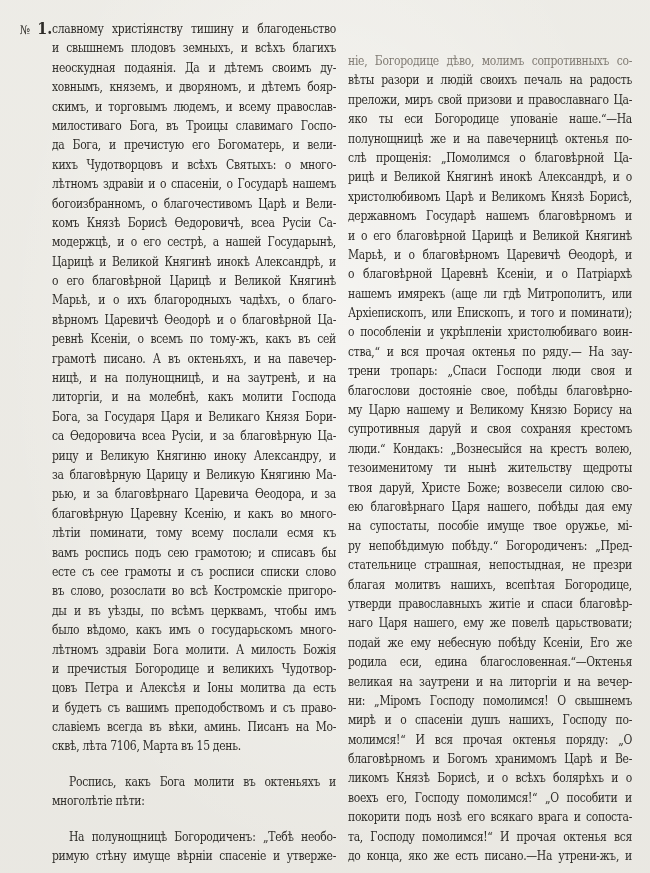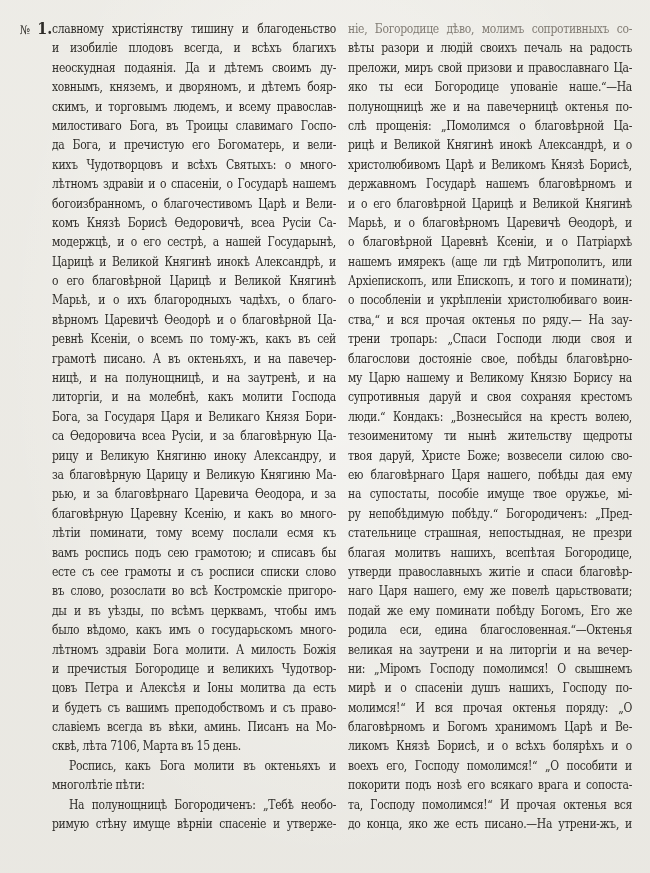--- a/index.html
+++ b/index.html
@@ -45,35 +45,35 @@
   .line {
     height: 19.4px;
     line-height: 19.4px;
     font-size: 12px;
     letter-spacing: -0.3px;
     text-align: justify;
     text-align-last: justify;
     overflow: hidden;
     white-space: normal;
   }
-  .line.indent { text-indent: 17px; }
+  .line.indent { text-indent: 17px; margin-top: 16px; }
   .line.flush  { text-align-last: left; }
   .line.faded  { color: #807b73; }
 </style>
 </head>
 <body>
 
 <div class="page">
   <div class="doc-label">
     <span class="no-sign">№</span><span class="doc-num">1.</span>
   </div>
   <div class="columns">
     <div class="column" id="col-left">
         <div class="line">славному христіянству тишину и благоденьство</div>
-        <div class="line">и изобиліе плодовъ всегда, и всѣхъ благихъ</div>
+        <div class="line">и свышнемъ плодовъ земныхъ, и всѣхъ благихъ</div>
         <div class="line">неоскудная подаянія. Да и дѣтемъ своимъ ду-</div>
         <div class="line">ховнымъ, княземъ, и дворяномъ, и дѣтемъ бояр-</div>
         <div class="line">скимъ, и торговымъ людемъ, и всему православ-</div>
         <div class="line">милостиваго Бога, въ Троицы славимаго Госпо-</div>
         <div class="line">да Бога, и пречистую его Богоматерь, и вели-</div>
         <div class="line">кихъ Чудотворцовъ и всѣхъ Святыхъ: о много-</div>
         <div class="line">лѣтномъ здравіи и о спасеніи, о Государѣ нашемъ</div>
         <div class="line">богоизбранномъ, о благочестивомъ Царѣ и Вели-</div>
         <div class="line">комъ Князѣ Борисѣ Ѳедоровичѣ, всеа Русіи Са-</div>
         <div class="line">модержцѣ, и о его сестрѣ, а нашей Государынѣ,</div>
@@ -133,21 +133,21 @@
         <div class="line">люди.“ Кондакъ: „Вознесыйся на крестъ волею,</div>
         <div class="line">тезоименитому ти нынѣ жительству щедроты</div>
         <div class="line">твоя даруй, Христе Боже; возвесели силою сво-</div>
         <div class="line">ею благовѣрнаго Царя нашего, побѣды дая ему</div>
         <div class="line">на супостаты, пособіе имуще твое оружье, мі-</div>
         <div class="line">ру непобѣдимую побѣду.“ Богородиченъ: „Пред-</div>
         <div class="line">стательнице страшная, непостыдная, не презри</div>
         <div class="line">благая молитвъ нашихъ, всепѣтая Богородице,</div>
         <div class="line">утверди православныхъ житіе и спаси благовѣр-</div>
         <div class="line">наго Царя нашего, ему же повелѣ царьствовати;</div>
-        <div class="line">подай же ему поминати побѣду Богомъ, Его же</div>
+        <div class="line">подай же ему небесную побѣду Ксеніи, Его же</div>
         <div class="line">родила еси, едина благословенная.“—Октенья</div>
         <div class="line">великая на заутрени и на литоргіи и на вечер-</div>
         <div class="line">ни: „Міромъ Господу помолимся! О свышнемъ</div>
         <div class="line">мирѣ и о спасеніи душъ нашихъ, Господу по-</div>
         <div class="line">молимся!“ И вся прочая октенья поряду: „О</div>
         <div class="line">благовѣрномъ и Богомъ хранимомъ Царѣ и Ве-</div>
         <div class="line">ликомъ Князѣ Борисѣ, и о всѣхъ болярѣхъ и о</div>
         <div class="line">воехъ его, Господу помолимся!“ „О пособити и</div>
         <div class="line">покорити подъ нозѣ его всякаго врага и сопоста-</div>
         <div class="line">та, Господу помолимся!“ И прочая октенья вся</div>

